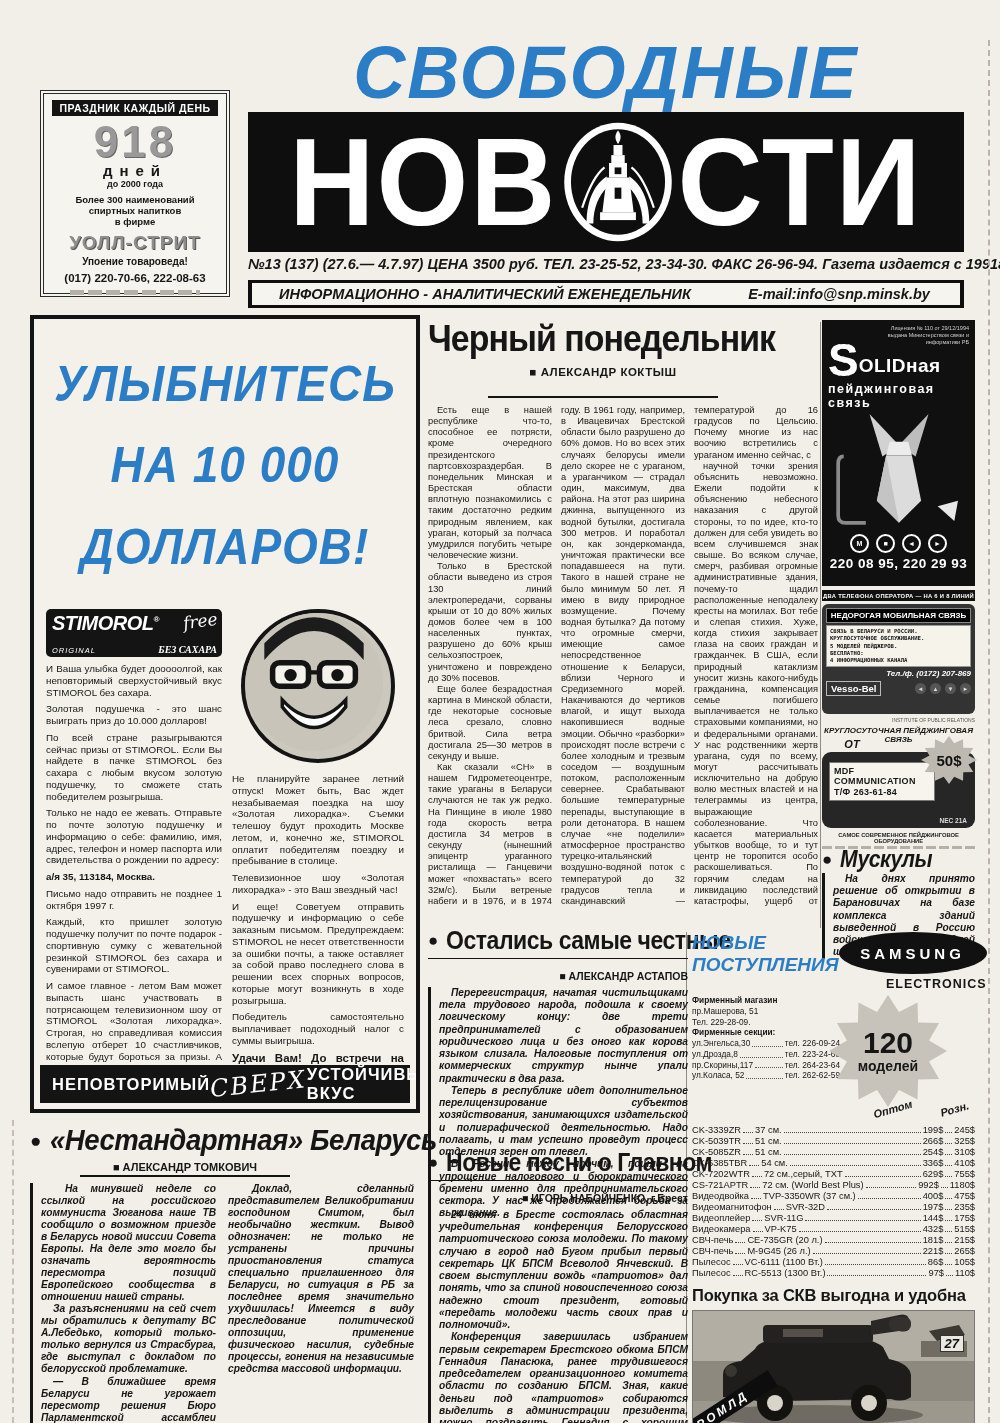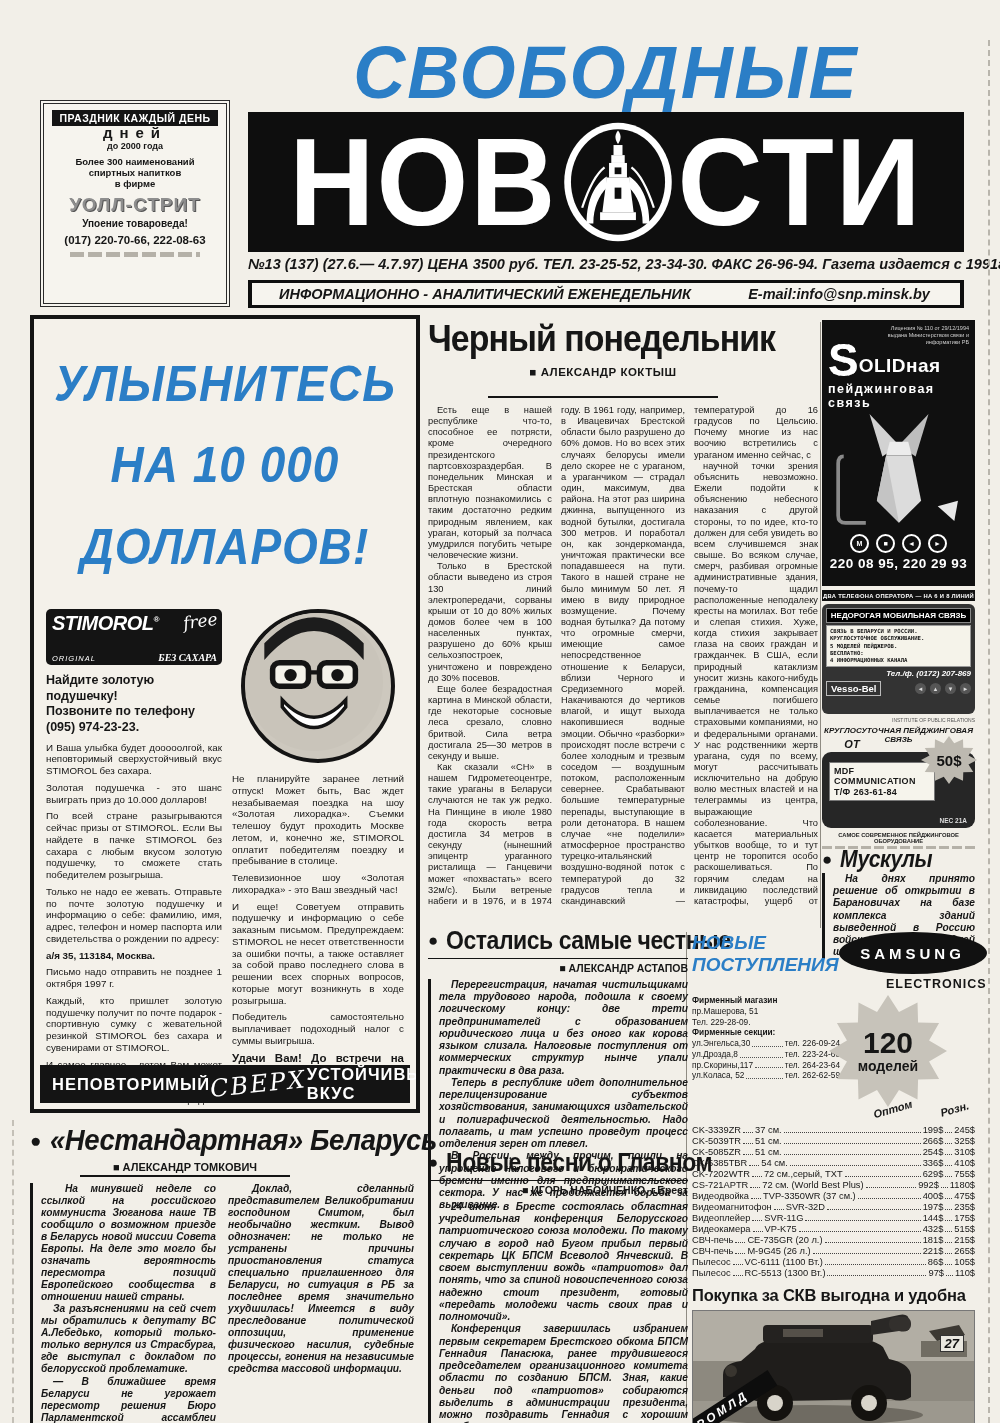--- a/index.html
+++ b/index.html
@@ -2,21 +2,21 @@
 <html><head>
 <meta charset="utf-8">
 <style>
   html,body{margin:0;padding:0;background:#e8e5de;}
   .page{position:relative;width:1000px;height:1423px;background:#f2efe8;overflow:hidden;
         font-family:"Liberation Sans",sans-serif;color:#161616;}
   .page::after{content:"";position:absolute;right:10px;top:40px;bottom:0;border-right:2px dashed #b9b5ac;}
   .page::before{content:"";position:absolute;left:12px;top:1120px;bottom:0;border-left:2px dashed #c4c0b7;}
 
   
-  .hdr-ad{position:absolute;left:40px;top:100px;width:190px;height:207px;border:4px double #2a2a2a;background:#f6f4ee;padding:6px 8px;box-sizing:border-box;text-align:center;}
+  .hdr-ad{position:absolute;left:40px;top:90px;width:190px;height:207px;border:4px double #2a2a2a;background:#f6f4ee;padding:6px 8px;box-sizing:border-box;text-align:center;}
   .hdr-ad .strip{background:#141414;color:#fff;font-size:10.5px;font-weight:700;padding:2px 0;letter-spacing:.5px;}
   .hdr-ad .num{font-size:44px;font-weight:900;color:#999;letter-spacing:3px;line-height:1;margin-top:4px;text-shadow:1px 1px 0 #666;}
   .hdr-ad .days{font-size:15px;font-weight:900;letter-spacing:7px;margin-top:-2px;}
   .hdr-ad .until{font-size:9px;font-weight:700;margin-bottom:6px;}
   .hdr-ad .ln{font-size:9.5px;font-weight:700;line-height:1.15;}
   .hdr-ad .brand{font-size:19px;font-weight:900;color:#8e8e8e;letter-spacing:1px;margin-top:4px;text-shadow:1px 1px 0 #555;}
   .hdr-ad .slog{font-size:10px;font-weight:700;margin-top:2px;}
   .hdr-ad .ph{font-size:11.5px;font-weight:900;margin-top:5px;}
   .hdr-ad .lic{height:5px;margin:6px 18px 0;background:repeating-linear-gradient(90deg,#b5b1a8 0 14px,transparent 14px 18px);}
 
@@ -39,21 +39,21 @@
   .vr1{left:820px;top:322px;height:606px;}
   .vr2{left:686px;top:932px;height:486px;}
 
   
   .stim{position:absolute;left:30px;top:315px;width:390px;height:798px;border:4px solid #141414;background:#f4f1ea;box-sizing:border-box;overflow:hidden;}
   .stim-headline{height:272px;display:flex;flex-direction:column;justify-content:space-evenly;align-items:center;padding-top:10px;}
   .stim-headline span{font-size:46px;font-weight:900;font-style:italic;color:#2b7ec6;letter-spacing:1px;transform:scaleY(1.08);}
   .stim-cols{display:flex;gap:10px;padding:8px 12px 0;}
   .stim-colL{width:178px;}
   .stim-colR{width:178px;}
-  .pack{width:176px;height:56px;background:#141414;border-radius:5px;position:relative;color:#fff;overflow:hidden;}
+  .pack{width:176px;height:48px;background:#141414;border-radius:5px;position:relative;color:#fff;overflow:hidden;}
   .pack .nm{position:absolute;left:6px;top:3px;font-size:20px;font-weight:900;font-style:italic;letter-spacing:-.5px;}
   .pack .reg{font-size:8px;vertical-align:super;}
   .pack .free{position:absolute;right:4px;top:2px;font-family:"DejaVu Serif",serif;font-style:italic;font-size:17px;transform:rotate(-8deg);}
   .pack .orig{position:absolute;left:6px;bottom:2px;font-size:7.5px;font-style:italic;letter-spacing:1px;}
   .pack .sugar{position:absolute;right:5px;bottom:2px;font-size:10px;font-weight:700;font-style:italic;font-family:Liberation Serif, serif;}
   .stim-call{margin-top:8px;font-size:12.5px;font-weight:700;line-height:1.25;white-space:pre-line;}
   .stim-body p{margin:0 0 5px;font-size:9.8px;line-height:1.2;text-align:justify;}
   .stim-colL .stim-body{margin-top:6px;}
   .stim-colL .stim-body p:nth-of-type(5){font-weight:700;}
   .stim-colL .stim-body p:nth-of-type(9){font-weight:700;font-size:11.5px;}
@@ -71,21 +71,21 @@
               border-bottom:2px solid #141414;padding-bottom:18px;letter-spacing:.5px;}
   .bm-body{height:508px;column-count:3;column-gap:9px;column-fill:auto;overflow:hidden;}
   .bm-body p{margin:0;font-size:9.3px;line-height:1.2;text-align:justify;text-indent:9px;}
 
   
   .sec{position:absolute;}
   .sec .h{display:flex;align-items:center;gap:8px;}
   .sec .h::before{content:"●";font-size:17px;}
   .sec .h span{font-size:25px;font-weight:900;letter-spacing:-.5px;transform:scaleX(.92);transform-origin:left;white-space:nowrap;}
   .sec.it .h span{font-style:italic;}
-  .sec .byline{text-align:right;font-size:10.5px;font-weight:700;border-top:1px solid #141414;margin:3px 0 5px;padding-top:3px;}
+  .sec .byline{text-align:right;font-size:10.5px;font-weight:700;border-top:1px solid #141414;margin:3px 0 5px;padding-top:11px;}
   .sec .txt{border-left:3px solid #141414;padding-left:8px;}
   .sec .txt p{margin:0;font-size:10.2px;font-weight:700;font-style:italic;line-height:1.2;text-align:justify;text-indent:12px;}
   .honest{left:428px;top:926px;width:260px;}
   .songs{left:428px;top:1148px;width:260px;}
 
   
   .solid{position:absolute;left:822px;top:320px;width:153px;height:266px;background:#101010;color:#fff;padding:5px 6px;box-sizing:border-box;}
   .solid .lic{font-size:5.5px;line-height:1.25;text-align:right;color:#cfcfcf;width:70%;margin-left:auto;}
   .solid .brand{display:flex;align-items:flex-end;margin-top:-6px;}
   .solid .sbig{font-size:46px;font-weight:900;line-height:.9;background:repeating-linear-gradient(90deg,#fff 0 2px,#101010 2px 5px);-webkit-background-clip:text;background-clip:text;}
@@ -169,20 +169,21 @@
   .nonstd .c p{margin:0;font-size:10.2px;font-weight:700;font-style:italic;line-height:1.18;text-align:justify;text-indent:12px;}
   .nonstd .c p:first-child{text-indent:24px;}
 </style>
 </head>
 <body>
 
 <div class="page">
 
   <div class="hdr-ad">
     <div class="strip">ПРАЗДНИК КАЖДЫЙ ДЕНЬ</div>
+    <div class="num">918</div>
     <div class="days">дней</div>
     <div class="until">до 2000 года</div>
     <div class="ln">Более 300 наименований</div>
     <div class="ln">спиртных напитков</div>
     <div class="ln">в фирме</div>
     <div class="brand">УОЛЛ-СТРИТ</div>
     <div class="slog">Упоение товароведа!</div>
     <div class="ph">(017) 220-70-66, 222-08-63</div>
     <div class="lic"></div>
   </div>
@@ -224,23 +225,20 @@
       <span>ДОЛЛАРОВ!</span>
     </div>
     <div class="stim-cols">
       <div class="stim-colL">
         <div class="pack">
           <span class="nm"><span>STIMOROL</span><span class="reg">®</span></span>
           <span class="free">free</span>
           <span class="orig">ORIGINAL</span>
           <span class="sugar">БЕЗ САХАРА</span>
         </div>
-        <div class="stim-call">Найдите золотую подушечку!
-Позвоните по телефону
-(095) 974-23-23.</div>
         <div class="stim-body">
             <p>И Ваша улыбка будет дооооолгой, как неповторимый сверхустойчивый вкус STIMOROL без сахара.</p>
             <p>Золотая подушечка - это шанс выиграть приз до 10.000 долларов!</p>
             <p>По всей стране разыгрываются сейчас призы от STIMOROL. Если Вы найдете в пачке STIMOROL без сахара с любым вкусом золотую подушечку, то сможете стать победителем розыгрыша.</p>
             <p>Только не надо ее жевать. Отправьте по почте золотую подушечку и информацию о себе: фамилию, имя, адрес, телефон и номер паспорта или свидетельства о рождении по адресу:</p>
             <p>а/я 35, 113184, Москва.</p>
             <p>Письмо надо отправить не позднее 1 октября 1997 г.</p>
             <p>Каждый, кто пришлет золотую подушечку получит по почте подарок - спортивную сумку с жевательной резинкой STIMOROL без сахара и сувенирами от STIMOROL.</p>
             <p>И самое главное - летом Вам может выпасть шанс участвовать в потрясающем телевизионном шоу от STIMOROL «Золотая лихорадка». Строгая, но справедливая комиссия вслепую отберет 10 счастливчиков, которые будут бороться за призы. А призы в этом шоу - 2.500! 5.000!! 10.000 долларов!!!</p>
           </div>

